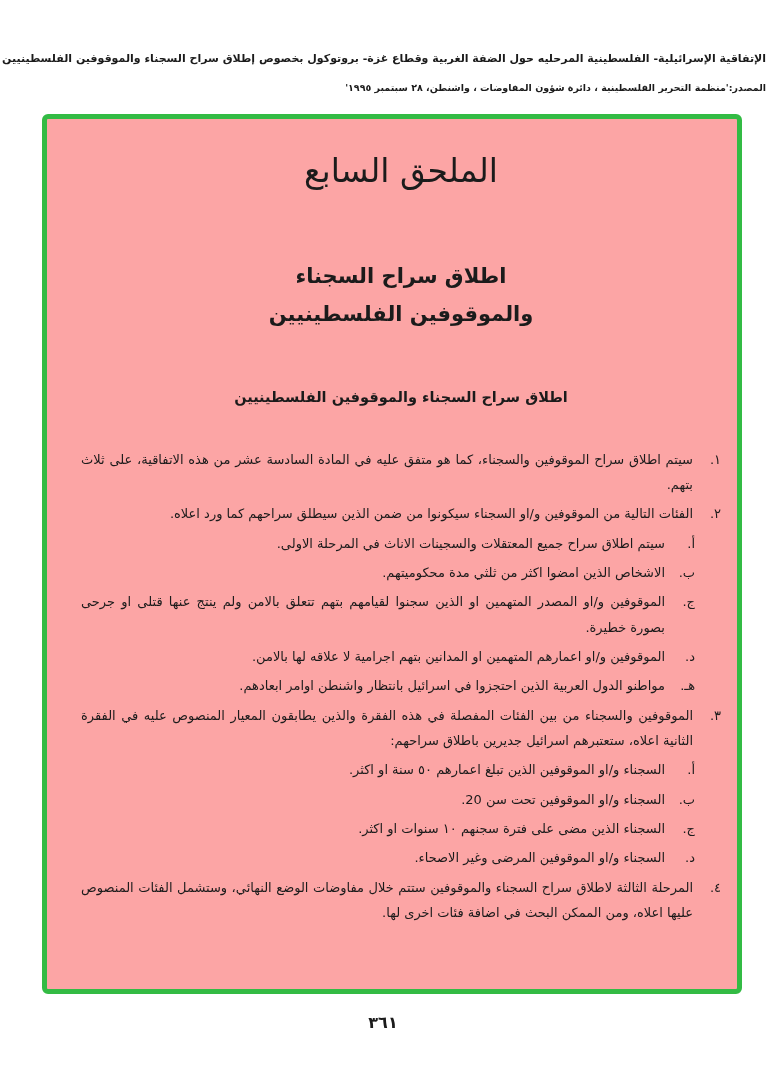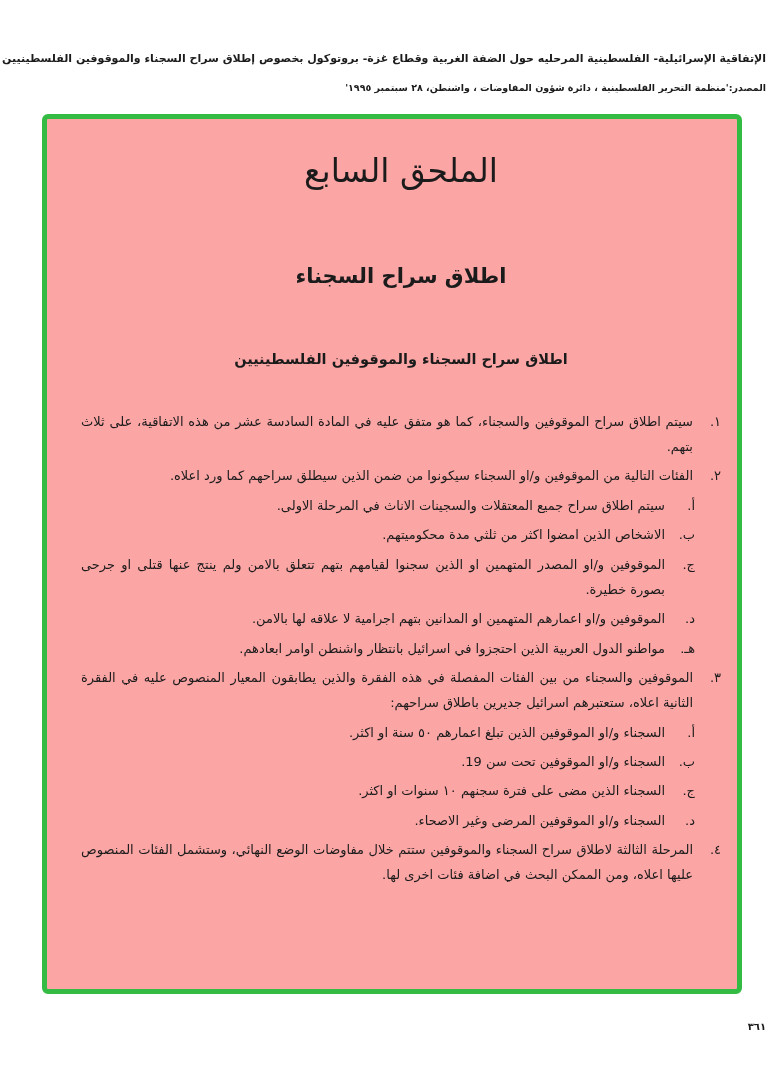--- a/index.html
+++ b/index.html
@@ -85,38 +85,39 @@
     margin-right: 26px;
   }
   .para.sub .num {
     flex: 0 0 30px;
   }
   .page-number {
     position: absolute;
     bottom: 52px;
     left: 0;
     right: 0;
-    text-align: right;
-    font-size: 10px;
+    text-align: center;
+    font-size: 16px;
     font-weight: bold;
     letter-spacing: 3px;
   }
 </style>
 </head>
 <body>
 
 <div class="page-header">
   <div class="line1">الإتفاقية الإسرائيلية- الفلسطينية المرحليه حول الضفة الغربية وقطاع غزة- بروتوكول بخصوص إطلاق سراح السجناء والموقوفين الفلسطينيين</div>
   <div class="line2">المصدر:'منظمة التحرير الفلسطينية ، دائرة شؤون المفاوضات ، واشنطن، ٢٨ سبتمبر ١٩٩٥'</div>
 </div>
 
 <div class="frame" style="border-color: rgb(51, 187, 68);">
   <div class="annex-title">الملحق السابع</div>
   <div class="main-title">
     <div>اطلاق سراح السجناء</div>
+    <div>والموقوفين الفلسطينيين</div>
   </div>
   <div class="subtitle">اطلاق سراح السجناء والموقوفين الفلسطينيين</div>
   <div class="body-text">
       <div class="para">
         <span class="num">١.</span>
         <span class="text">سيتم اطلاق سراح الموقوفين والسجناء، كما هو متفق عليه في المادة السادسة عشر من هذه الاتفاقية، على ثلاث بتهم.</span>
       </div>
       <div class="para">
         <span class="num">٢.</span>
         <span class="text">الفئات التالية من الموقوفين و/او السجناء سيكونوا من ضمن الذين سيطلق سراحهم كما ورد اعلاه.</span>
@@ -144,21 +145,21 @@
       <div class="para">
         <span class="num">٣.</span>
         <span class="text">الموقوفين والسجناء من بين الفئات المفصلة في هذه الفقرة والذين يطابقون المعيار المنصوص عليه في الفقرة الثانية اعلاه، ستعتبرهم اسرائيل جديرين باطلاق سراحهم:</span>
       </div>
       <div class="para sub">
         <span class="num">أ.</span>
         <span class="text">السجناء و/او الموقوفين الذين تبلغ اعمارهم ٥٠ سنة او اكثر.</span>
       </div>
       <div class="para sub">
         <span class="num">ب.</span>
-        <span class="text">السجناء و/او الموقوفين تحت سن 19.</span>
+        <span class="text">السجناء و/او الموقوفين تحت سن 20.</span>
       </div>
       <div class="para sub">
         <span class="num">ج.</span>
         <span class="text">السجناء الذين مضى على فترة سجنهم ١٠ سنوات او اكثر.</span>
       </div>
       <div class="para sub">
         <span class="num">د.</span>
         <span class="text">السجناء و/او الموقوفين المرضى وغير الاصحاء.</span>
       </div>
       <div class="para">

